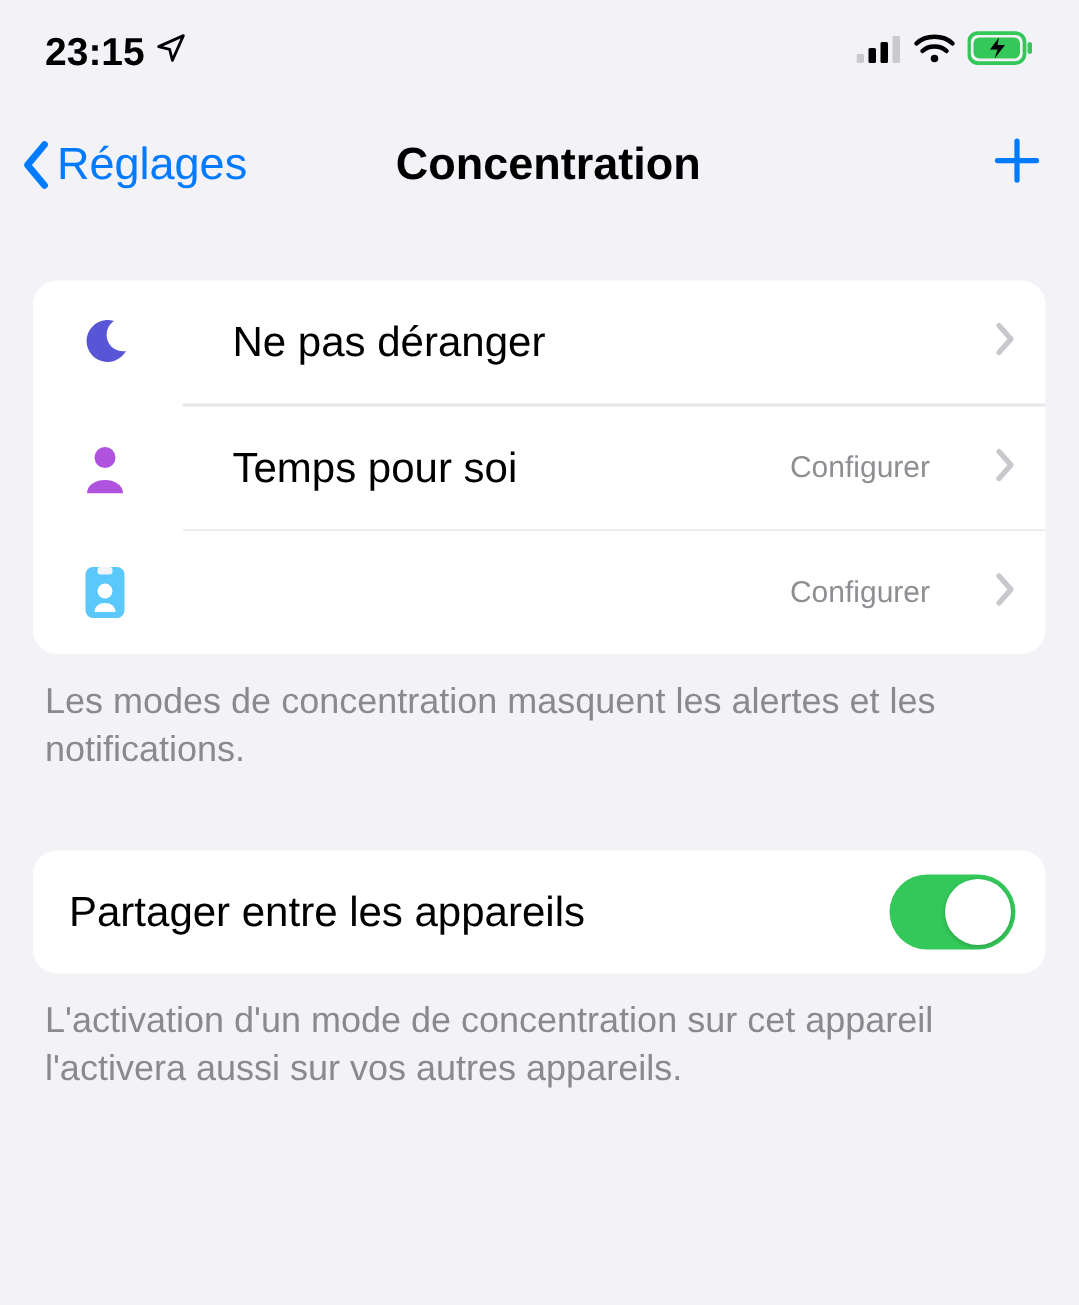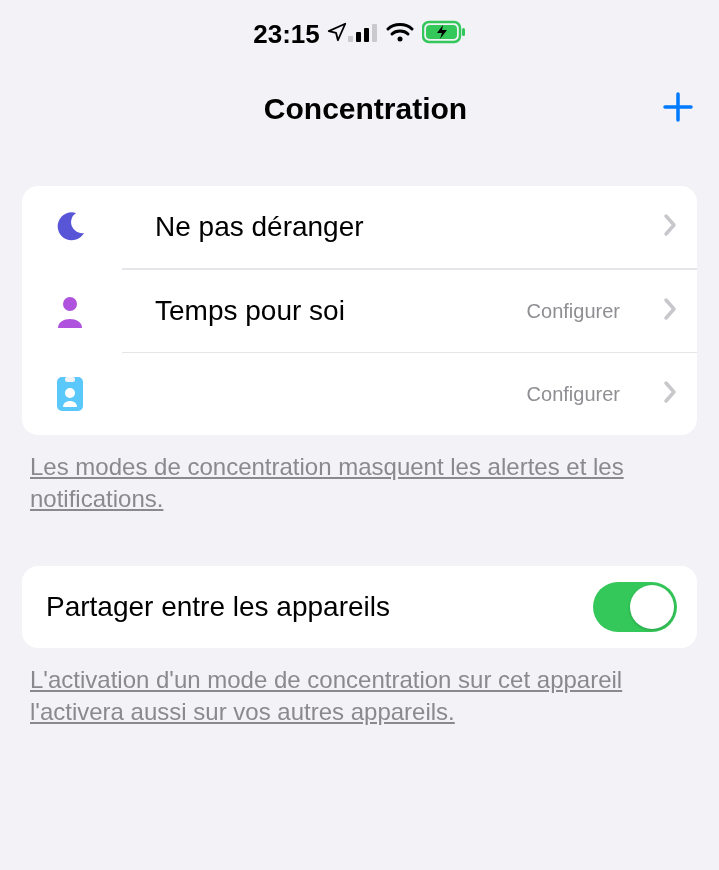--- a/index.html
+++ b/index.html
@@ -6,21 +6,21 @@
     body {
       width: 719px;
       height: 870px;
       background: #f2f2f7;
       font-family: -apple-system, BlinkMacSystemFont, "Segoe UI", Helvetica, Arial, sans-serif;
       color: #000;
       overflow: hidden;
     }
     .status-bar {
       display: flex;
-      justify-content: center;
+      justify-content: space-between;
       align-items: center;
       padding: 14px 30px 6px 30px;
       height: 60px;
     }
     .status-left {
       display: flex;
       align-items: center;
       gap: 6px;
       font-size: 26px;
       font-weight: 600;
@@ -79,21 +79,20 @@
       font-size: 20px;
       color: #8e8e93;
       margin-right: 12px;
     }
     .chev { color: #c7c7cc; }
     .section-footer {
       color: #8a8a8e;
       font-size: 24px;
       line-height: 1.35;
       padding: 16px 30px 0 30px;
-      text-decoration: underline;
     }
     .section2 { margin-top: 50px; }
     .switch {
       position: relative;
       width: 84px;
       height: 50px;
       background: #34c759;
       border-radius: 25px;
     }
     .switch-knob {
@@ -156,20 +155,26 @@
         <rect x="1" y="2" width="37" height="20" rx="6" fill="none" stroke="#34c759" stroke-width="2.5"></rect>
         <rect x="4" y="5" width="31" height="14" rx="4" fill="#34c759"></rect>
         <rect x="40" y="8" width="3" height="8" rx="1.5" fill="#34c759"></rect>
         <path d="M21 5 L15 13 L20 13 L18 19 L25 10 L20 10 Z" fill="#000"></path>
       </svg>
     </span>
   </div>
 </div>
 
 <div class="nav-bar">
+  <div class="nav-back">
+    <svg width="24" height="34" viewBox="0 0 18 30">
+      <path d="M14 3 L4 15 L14 27" fill="none" stroke="#007aff" stroke-width="4" stroke-linecap="round" stroke-linejoin="round"></path>
+    </svg>
+    <span>Réglages</span>
+  </div>
   <div class="nav-title">Concentration</div>
   <div class="nav-add">
     <svg width="34" height="34" viewBox="0 0 34 34">
       <path d="M17 4 V30 M4 17 H30" stroke="#007aff" stroke-width="3.5" stroke-linecap="round"></path>
     </svg>
   </div>
 </div>
 
 <div class="section section-top">
   <div class="row-list">

